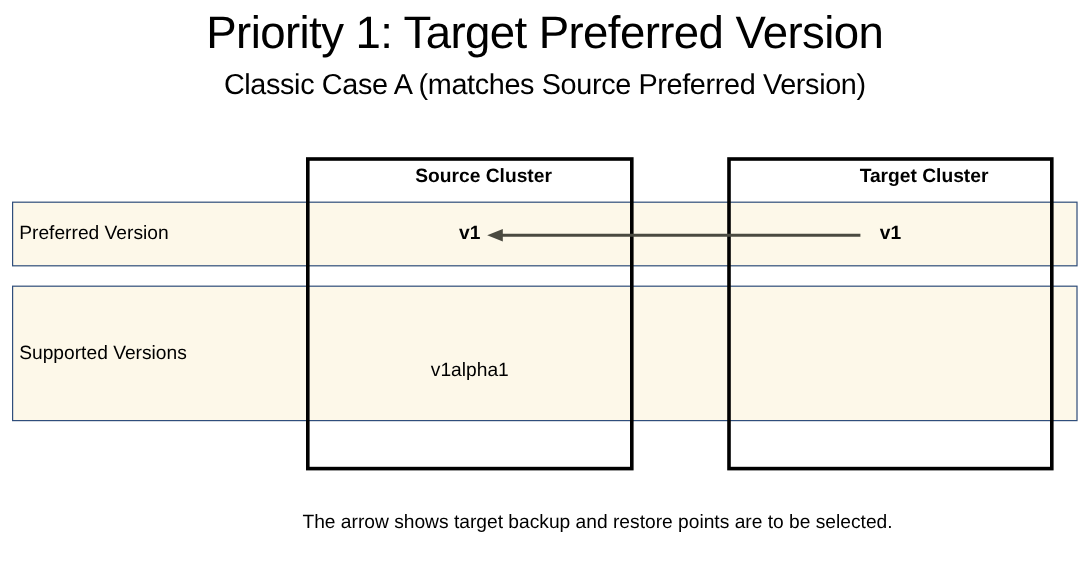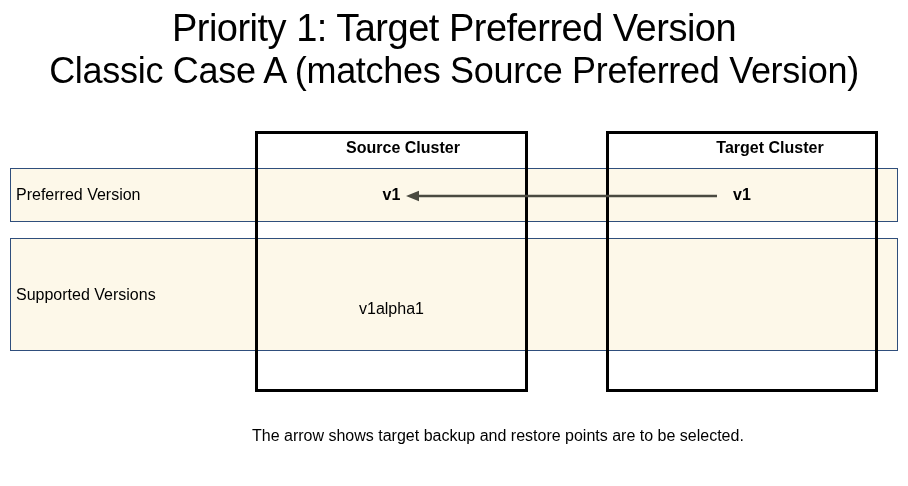--- a/index.html
+++ b/index.html
@@ -28,21 +28,21 @@
     text-align: center;
     font-size: 38px;
     font-weight: 400;
     letter-spacing: -0.5px;
     line-height: 46px;
   }
   .subtitle {
     position: absolute;
     top: 53px; left: 0; width: 100%;
     text-align: center;
-    font-size: 36px;
+    font-size: 24px;
     font-weight: 400;
     letter-spacing: -0.3px;
     line-height: 36px;
   }
   .band {
     position: absolute;
     left: 10px;
     width: 888px;
     background: var(--band-fill);
     border: 1.5px solid var(--band-border);

